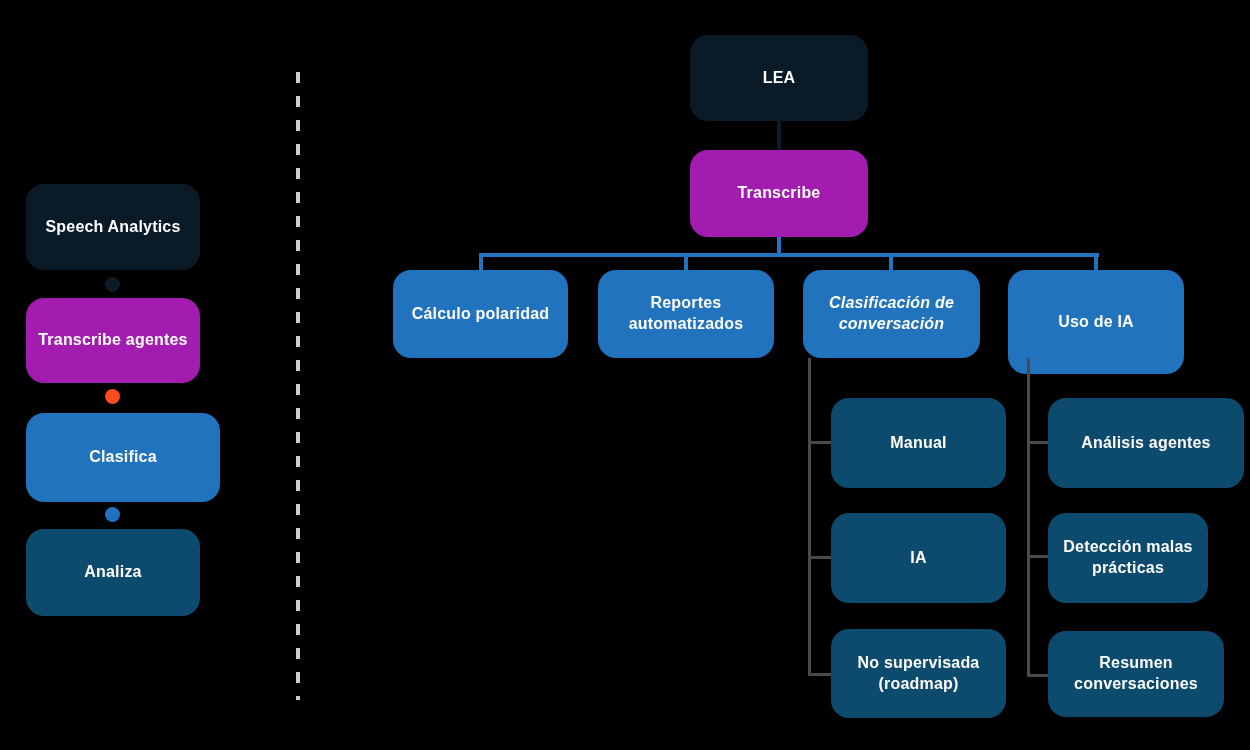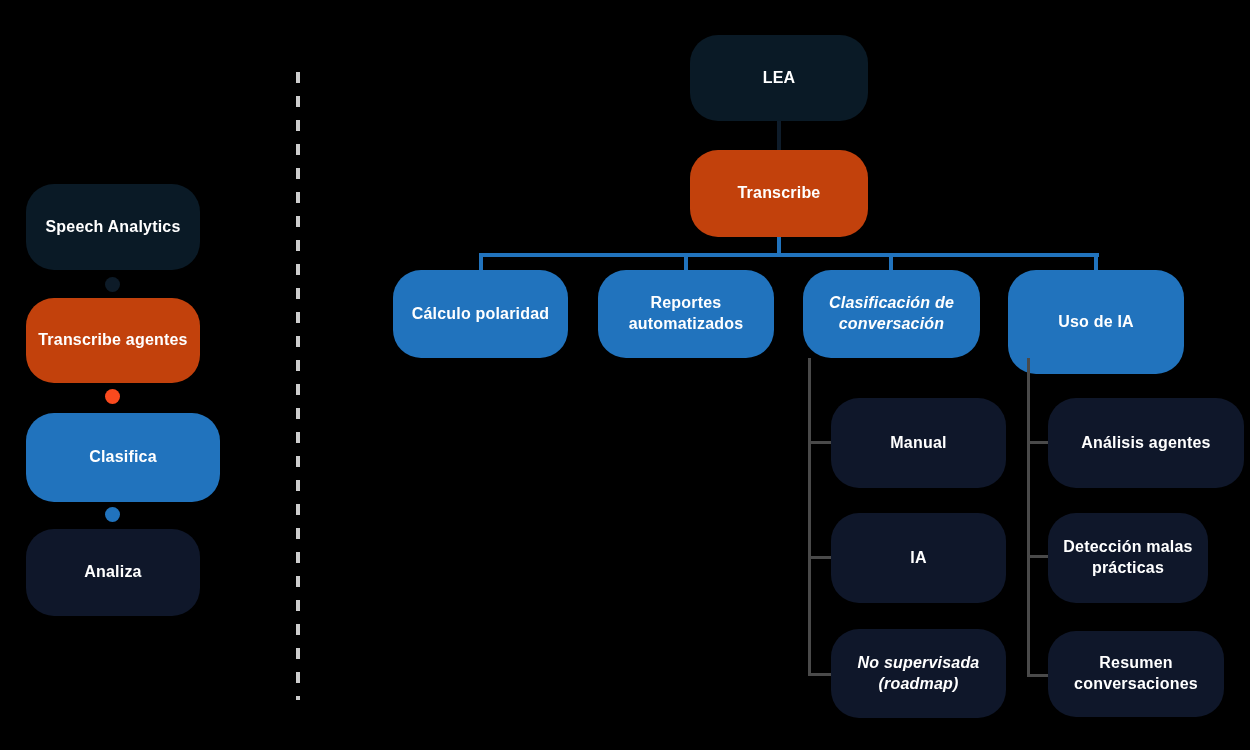--- a/index.html
+++ b/index.html
@@ -11,29 +11,29 @@
     font-family:"Liberation Sans",sans-serif;
   }
   .box{
     position:absolute;
     display:flex;align-items:center;justify-content:center;
     text-align:center;
     color:#fff;
     font-weight:700;
     font-size:16px;
     line-height:1.3;
-    border-radius:28px;
+    border-radius:18px;
     padding:4px 0;
     box-sizing:border-box;
     letter-spacing:.2px;
   }
   .navy{background:#0a1a26;}
-  .orange{background:#c2410c;}
+  .orange{background:#a21caf;}
   .blue{background:#2173bd;}
-  .gray{background:#0f172a;}
+  .gray{background:#0c4a6e;}
   .dot{
     position:absolute;
     width:15px;height:15px;
     border-radius:50%;
   }
   .dot-navy{background:#0d1b28;}
   .dot-orange{background:#fa4a1e;}
   .dot-blue{background:#2173bd;}
   .line{position:absolute;}
   .line-navy{background:#0e1c2a;}
@@ -100,21 +100,21 @@
   <div class="line line-gray" style="left:808px;top:441px;width:24px;height:3px;"></div>
   <div class="line line-gray" style="left:808px;top:556px;width:24px;height:3px;"></div>
   <div class="line line-gray" style="left:808px;top:673px;width:24px;height:3px;"></div>
 
   <div class="box gray" style="left:831px;top:398px;width:175px;height:90px;">
     <span>Manual</span>
   </div>
   <div class="box gray" style="left:831px;top:513px;width:175px;height:90px;">
     <span>IA</span>
   </div>
-  <div class="box gray" style="left:831px;top:629px;width:175px;height:89px;font-style:italic;">
+  <div class="box gray" style="left:831px;top:629px;width:175px;height:89px;">
     <span>No supervisada (roadmap)</span>
   </div>
 
   <div class="line line-gray" style="left:1027px;top:358px;width:3px;height:319px;"></div>
   <div class="line line-gray" style="left:1027px;top:441px;width:21px;height:3px;"></div>
   <div class="line line-gray" style="left:1027px;top:555px;width:21px;height:3px;"></div>
   <div class="line line-gray" style="left:1027px;top:674px;width:21px;height:3px;"></div>
 
   <div class="box gray" style="left:1048px;top:398px;width:196px;height:90px;">
     <span>Análisis agentes</span>

